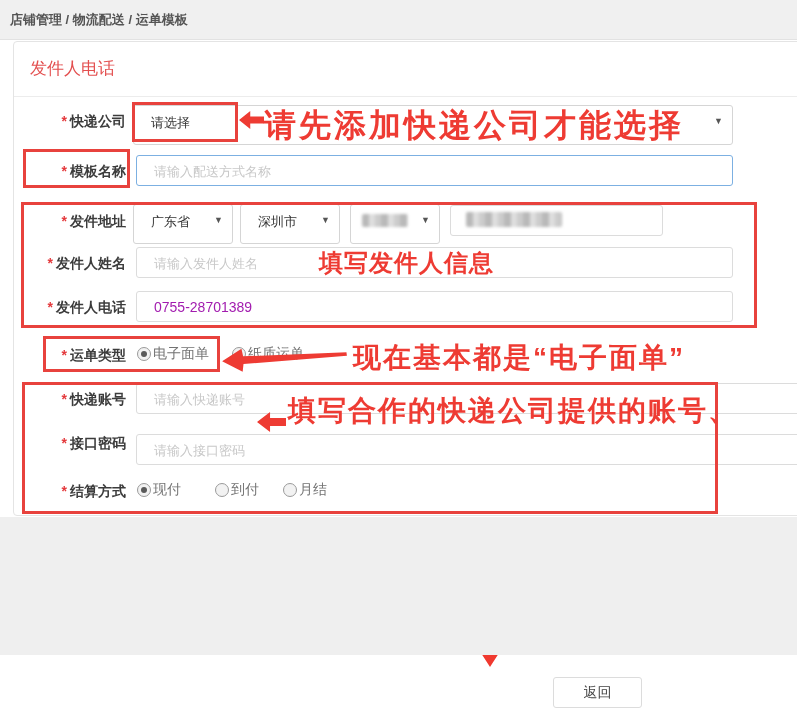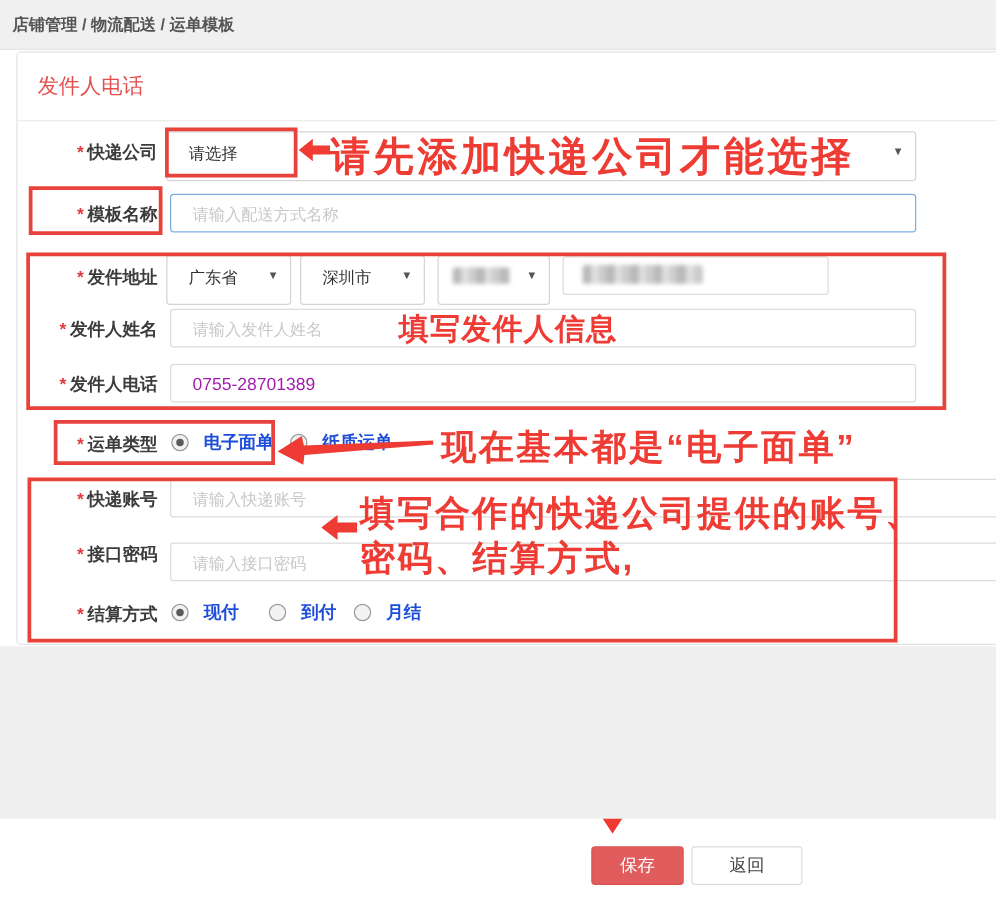--- a/index.html
+++ b/index.html
@@ -25,21 +25,21 @@
   .sel .sel-val { position:absolute; left:17px; top:8px; white-space:nowrap; }
   .sel .caret { position:absolute; right:9px; top:10px; font-size:9px; color:#555; }
   .inp { position:absolute; height:31px; background:#fff; border:1px solid #dcdcdc; border-radius:3px; font-size:14px; color:#a21caf; padding-left:17px; outline:none; font-family:"Liberation Sans","DejaVu Sans",sans-serif; }
   .inp::placeholder { color:#c8c8c8; font-size:13px; }
   .inp-focus { border:1px solid #7cb0e2; }
 
   
   .radio-row { position:absolute; display:flex; align-items:center; }
   .radio { width:14px; height:14px; border-radius:50%; border:1px solid #9a9a9a; background:#f2f2f2; position:relative; display:inline-block; }
   .radio.sel-on::after { content:""; position:absolute; left:3px; top:3px; width:6px; height:6px; border-radius:50%; background:#5a5a5a; }
-  .radio-lbl { font-size:14px; font-weight:bold; color:#1d4ed8; margin-left:12px; white-space:nowrap; }
+  .radio-lbl { font-size:14px; font-weight:normal; color:#737373; margin-left:2px; white-space:nowrap; }
 
   
   .blur-block { position:absolute; background:repeating-linear-gradient(90deg,#b9b9b9 0 7px,#dedede 7px 13px,#cccccc 13px 19px); filter:blur(1.6px); border-radius:2px; }
 
   
   .red-rect { position:absolute; border:3px solid #e8423d; background:transparent; }
 
   
   .anno { position:absolute; color:#ee3b33; font-weight:bold; white-space:nowrap; }
 
@@ -138,19 +138,17 @@
 
   <div class="arrow-left" style="left:239px; top:111px; width:25px; height:18px;"></div>
   <div class="arrow-left-long" style="left:222px; top:346px; width:125px; height:24px; transform:rotate(-3deg);"></div>
   <div class="arrow-left" style="left:257px; top:412px; width:29px; height:20px;"></div>
   <div class="arrow-down"></div>
 
   <div class="anno" style="left:264px; top:104px; font-size:32px; letter-spacing:3px;">请先添加快递公司才能选择</div>
   <div class="anno" style="left:319px; top:247px; font-size:24px; letter-spacing:1px;">填写发件人信息</div>
   <div class="anno" style="left:353px; top:339px; font-size:28px; letter-spacing:2px;">现在基本都是“电子面单”</div>
   <div class="anno" style="left:288px; top:392px; font-size:28px; letter-spacing:2px;">填写合作的快递公司提供的账号、</div>
-  <div class="anno" style="left:288px; top:428px; font-size:28px; letter-spacing:2px;">密码、结算方式,</div>
 
   <div class="gray-strip"></div>
-  <div class="btn btn-save">保存</div>
   <div class="btn btn-back">返回</div>
 
 </div>
 
 </body></html>

